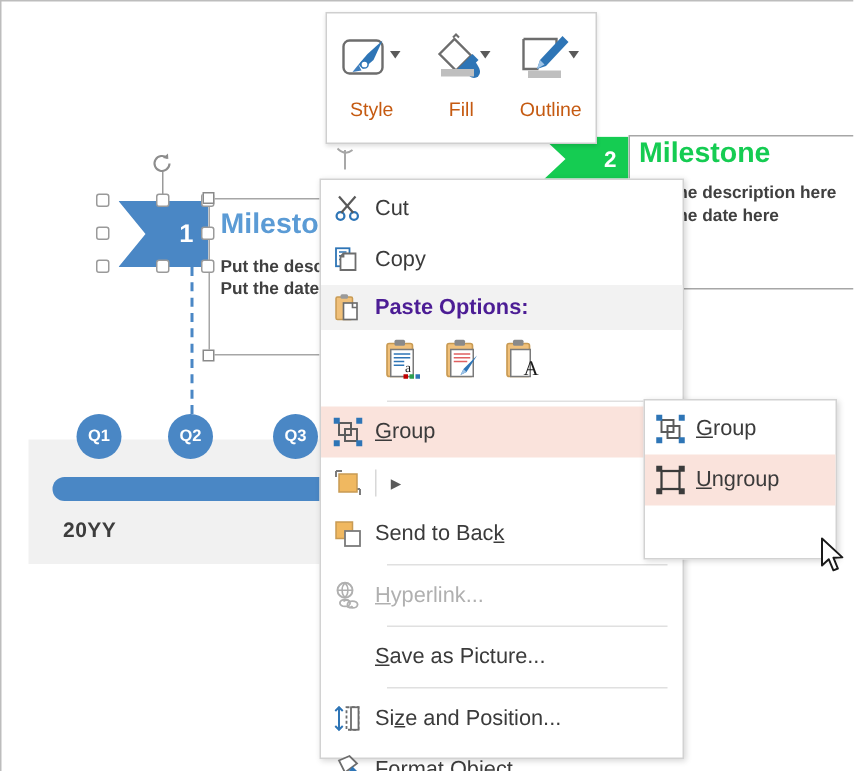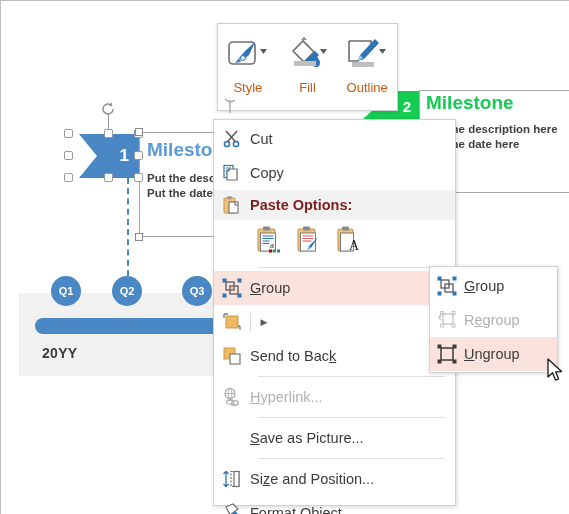--- a/index.html
+++ b/index.html
@@ -163,21 +163,21 @@
   .ms2-stem {
     position: absolute;
     left: 408px; top: 120px;
     width: 1px; height: 40px;
     background: #bdbdbd;
   }
 
   
   .mini-toolbar {
     position: absolute;
-    left: 216px; top: 22px;
+    left: 216px; top: 7px;
     width: 181px; height: 88px;
     background: #ffffff;
     border: 1px solid #cfcfcf;
     box-shadow: 0 1px 3px rgba(0,0,0,.14);
     display: flex;
     z-index: 40;
   }
   .mt-item {
     width: 60px;
     display: flex; flex-direction: column;
@@ -218,21 +218,21 @@
     display: flex; align-items: center; justify-content: center;
   }
   .ctx-label {
     font-size: 14.5px;
     color: #3b3b3b;
     flex: 1;
   }
   .ctx-label .u { text-decoration: underline; }
   .ctx-row.hl { background: #fae3dc; }
   .ctx-row.paste-hdr { background: #f2f2f2; height: 30px; }
-  .ctx-row.paste-hdr .ctx-label { font-weight: bold; color: #7f1d1d; }
+  .ctx-row.paste-hdr .ctx-label { font-weight: bold; color: #4c1d95; }
   .ctx-row.disabled .ctx-label { color: #b0b0b0; }
   .ctx-arrow {
     width: 22px; min-width: 22px;
     display: flex; align-items: center; justify-content: center;
     color: #5a5a5a; font-size: 9px;
   }
   .ctx-sep-v {
     width: 1px; height: 18px; background: #d8d8d8; margin-right: 2px;
   }
   .ctx-sep {
@@ -534,33 +534,20 @@
           <rect x="8" y="8" width="8" height="8" fill="none" stroke="#5a5a5a" stroke-width="1.3"></rect>
           <rect x="0.5" y="0.5" width="4" height="4" fill="#2e75b6"></rect>
           <rect x="15.5" y="0.5" width="4" height="4" fill="#2e75b6"></rect>
           <rect x="0.5" y="15.5" width="4" height="4" fill="#2e75b6"></rect>
           <rect x="15.5" y="15.5" width="4" height="4" fill="#2e75b6"></rect>
         </svg>
       </div>
       <div class="ctx-label"><span class="u">G</span>roup</div>
     </div>
 
-    <div class="ctx-row disabled">
-      <div class="ctx-icon">
-        <svg width="20" height="20" viewBox="0 0 20 20">
-          <rect x="6" y="4" width="10" height="10" fill="none" stroke="#c4c4c4" stroke-width="1.3"></rect>
-          <path d="M2 8 a5 5 0 0 1 7 -4 M2 8 l2 -2 M2 8 l2 2" fill="none" stroke="#c4c4c4" stroke-width="1.3"></path>
-          <rect x="3.5" y="1.5" width="3" height="3" fill="none" stroke="#c4c4c4" stroke-width="1"></rect>
-          <rect x="15" y="1.5" width="3" height="3" fill="none" stroke="#c4c4c4" stroke-width="1"></rect>
-          <rect x="3.5" y="14" width="3" height="3" fill="none" stroke="#c4c4c4" stroke-width="1"></rect>
-          <rect x="15" y="14" width="3" height="3" fill="none" stroke="#c4c4c4" stroke-width="1"></rect>
-        </svg>
-      </div>
-      <div class="ctx-label">R<span class="u">e</span>group</div>
-    </div>
 
     <div class="ctx-row hl">
       <div class="ctx-icon">
         <svg width="20" height="20" viewBox="0 0 20 20">
           <rect x="4" y="4" width="12" height="12" fill="none" stroke="#3b3b3b" stroke-width="1.5"></rect>
           <rect x="0.5" y="0.5" width="4" height="4" fill="#3b3b3b"></rect>
           <rect x="15.5" y="0.5" width="4" height="4" fill="#3b3b3b"></rect>
           <rect x="0.5" y="15.5" width="4" height="4" fill="#3b3b3b"></rect>
           <rect x="15.5" y="15.5" width="4" height="4" fill="#3b3b3b"></rect>
         </svg>

